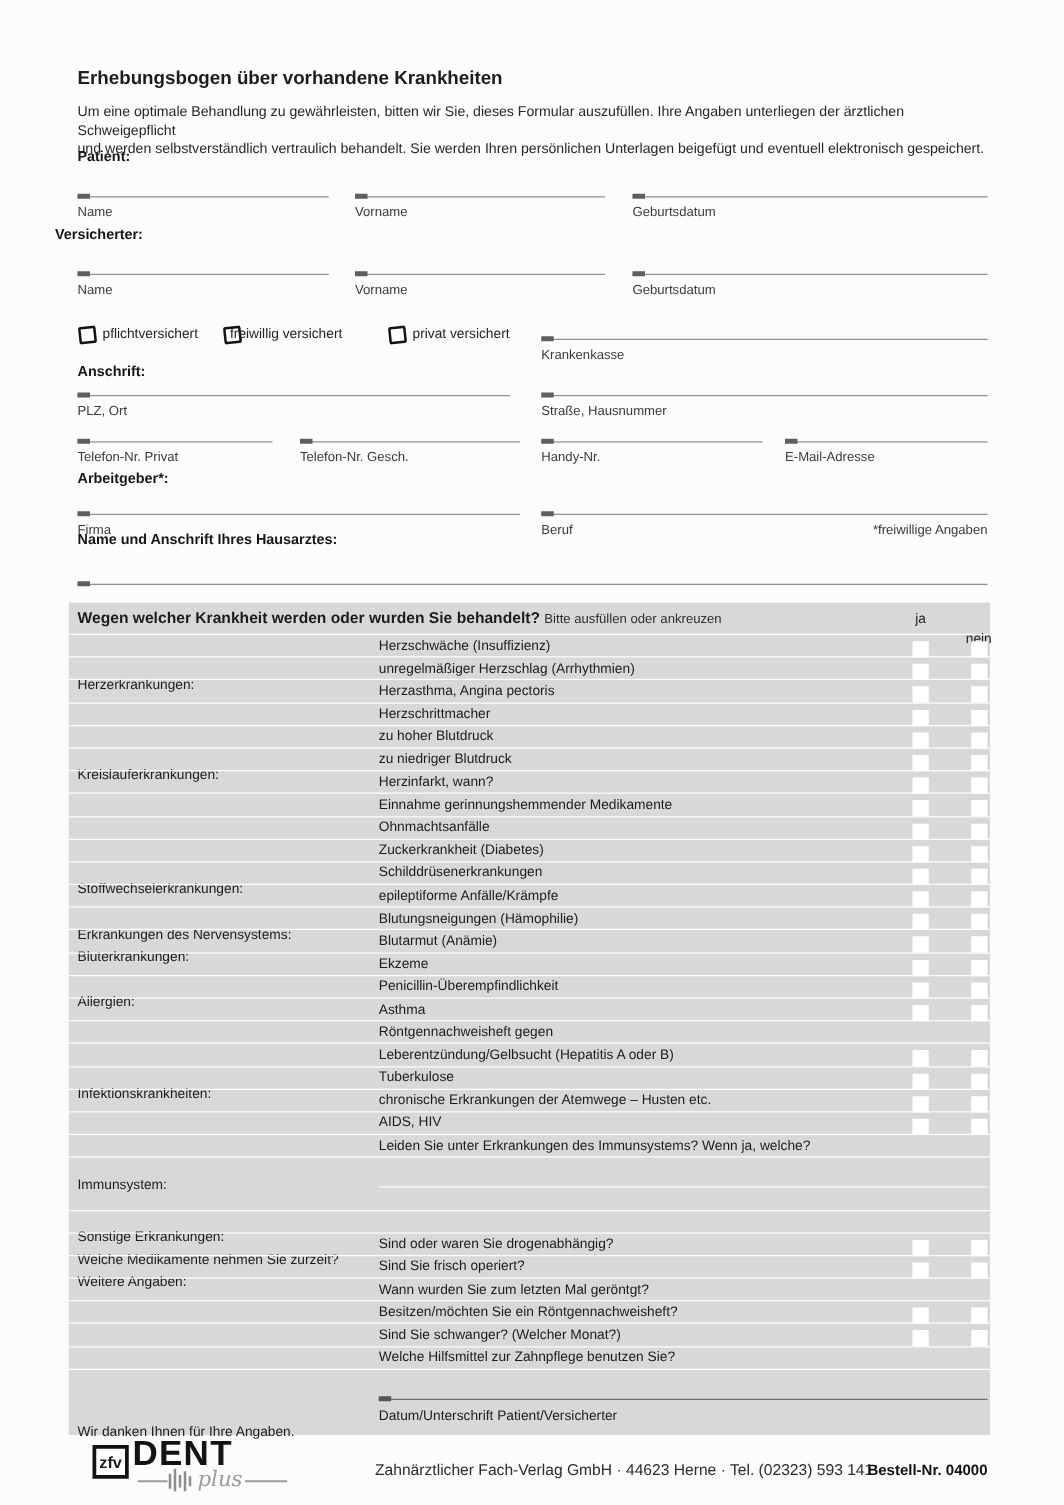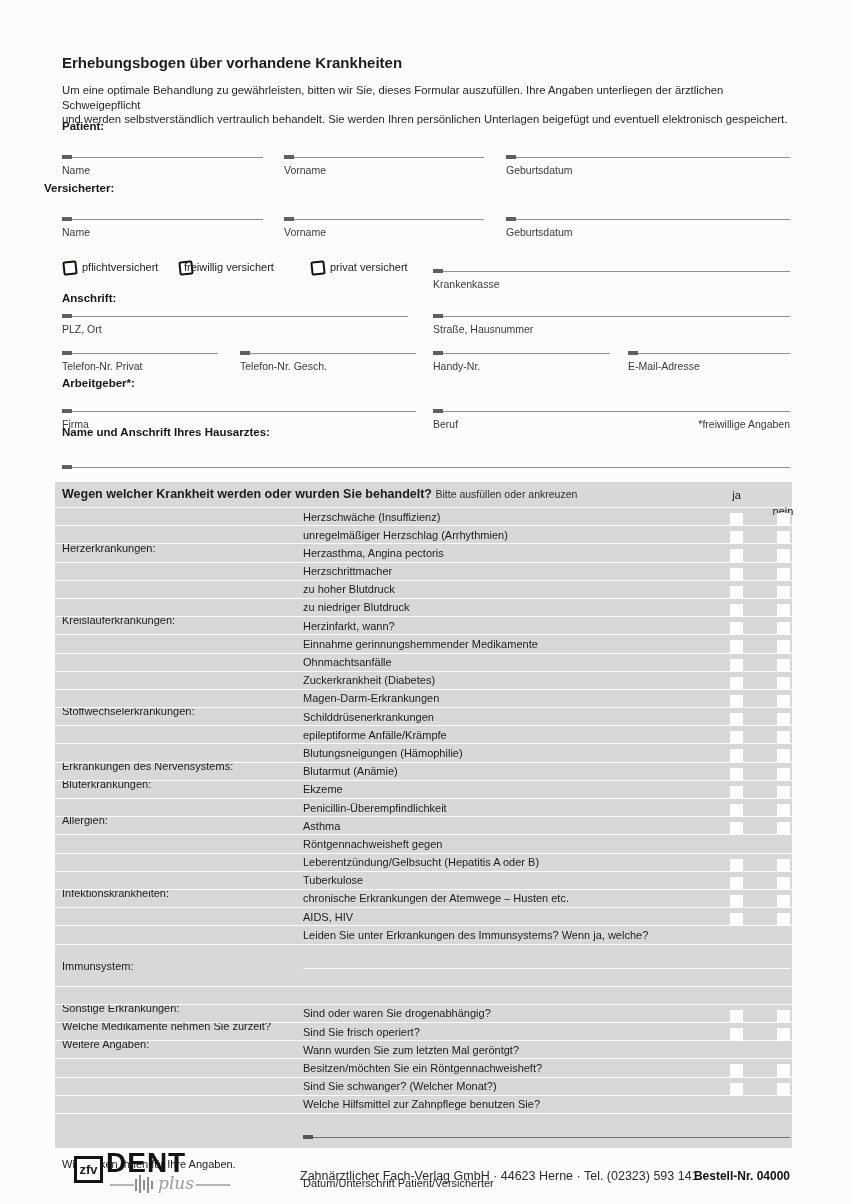--- a/index.html
+++ b/index.html
@@ -37,21 +37,21 @@
 
   .trow.answer { height:24px; border-bottom:none; }
   .trow.answer .aline { position:absolute; left:248px; right:2px; bottom:0; border-bottom:1px solid rgba(255,255,255,0.95); }
 
   .trow.spacer { height:8px; border-bottom:none; }
   .trow.thanks { height:20px; border-bottom:none; }
   .trow.thanks .tcat { top:5px; }
   .sigline { position:absolute; left:248px; right:2px; top:15px; border-bottom:1px solid #6f6f6f; }
   .sigline::before { content:""; position:absolute; left:0; bottom:-2px; width:10px; height:4px; background:#565656; }
   .trow.siglabel { height:20px; border-bottom:none; }
-  .trow.siglabel .titem { top:3px; font-size:11px;margin-top:32px; }
+  .trow.siglabel .titem { top:3px; font-size:11px; }
 
   
   .logo { position:absolute; left:62px; top:1151px; display:flex;padding-left:12px; }
   .zfv-box { width:23px; height:21px; border:3px solid #131313; display:flex; align-items:center; justify-content:center;
              font-size:13px; font-weight:bold; margin-top:5px; background:#fff; }
   .dent-col { margin-left:3px; }
   .dent-text { font-size:28px; font-weight:bold; letter-spacing:1px; line-height:24px; color:#131313; }
   .plus-svg { display:block; margin:-3px 0 0 4px; }
   .pub { position:absolute; left:300px; top:1169px; font-size:12.5px; color:#2b2b2b; }
   .orderno { position:absolute; right:61px; top:1169px; font-size:12px; font-weight:bold; color:#111; }
@@ -173,25 +173,20 @@
           <span class="cb nein"></span>
         </div>
         <div class="trow">
           <span class="titem">Ohnmachtsanfälle</span>
           <span class="cb ja"></span>
           <span class="cb nein"></span>
         </div>
         <div class="trow">
           <span class="tcat">Stoffwechselerkrankungen:</span>
           <span class="titem">Zuckerkrankheit (Diabetes)</span>
-          <span class="cb ja"></span>
-          <span class="cb nein"></span>
-        </div>
-        <div class="trow">
-          <span class="titem">Magen-Darm-Erkrankungen</span>
           <span class="cb ja"></span>
           <span class="cb nein"></span>
         </div>
         <div class="trow">
           <span class="titem">Schilddrüsenerkrankungen</span>
           <span class="cb ja"></span>
           <span class="cb nein"></span>
         </div>
         <div class="trow">
           <span class="tcat">Erkrankungen des Nervensystems:</span>

